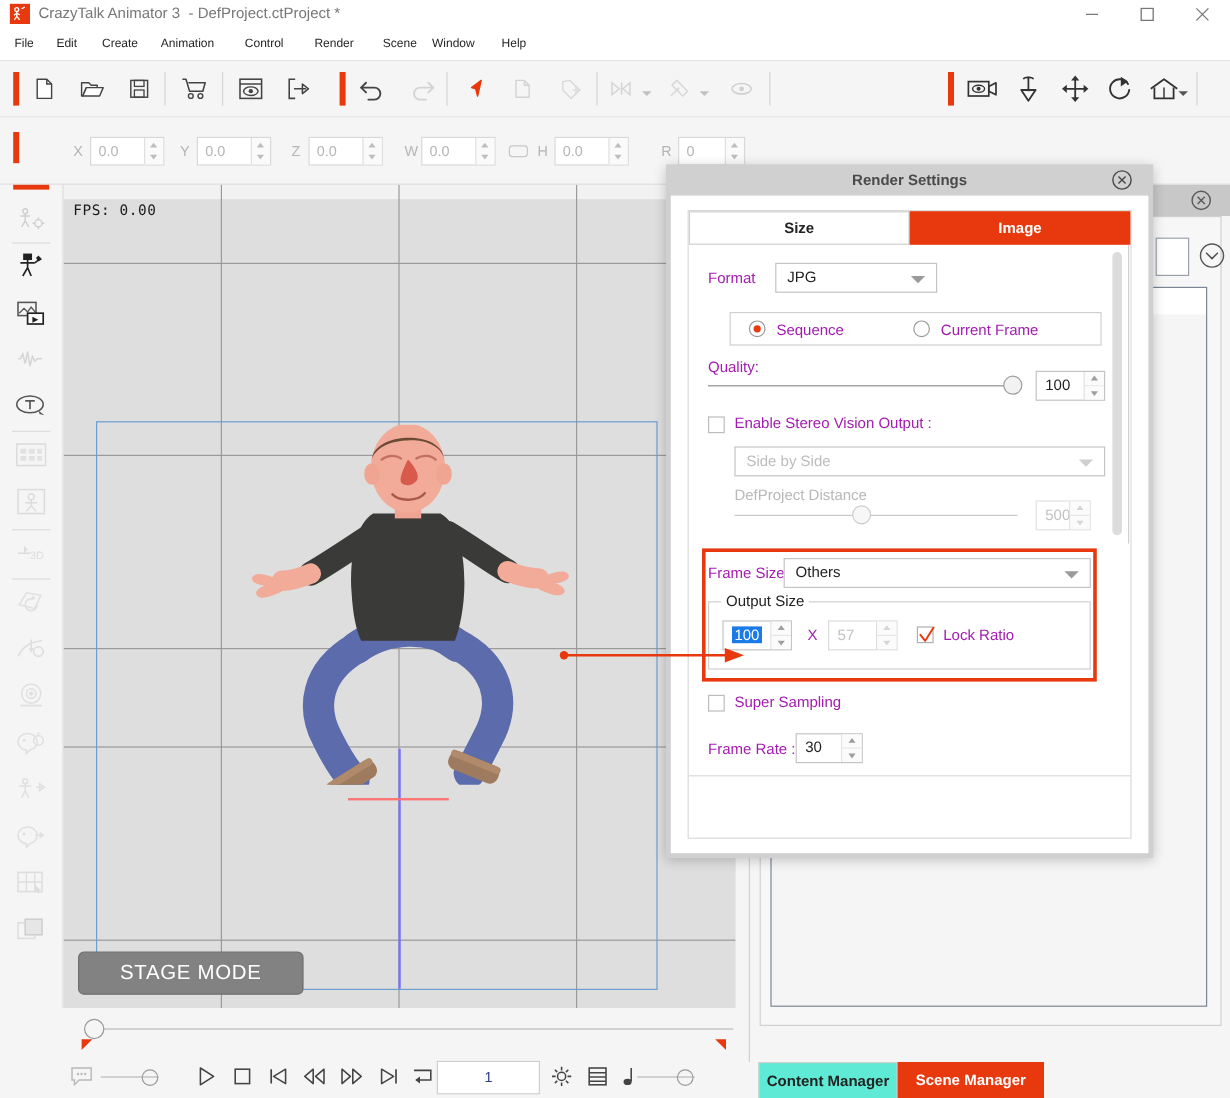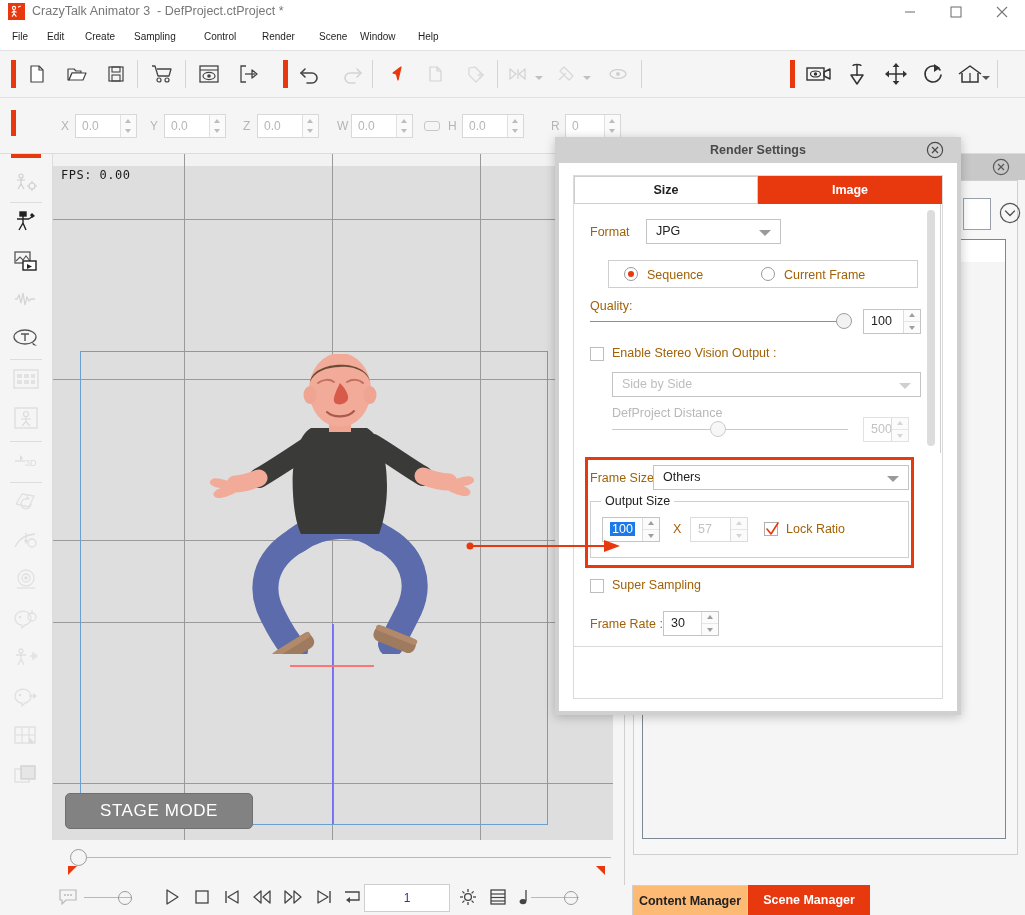--- a/index.html
+++ b/index.html
@@ -73,41 +73,41 @@
   .rpanel{position:absolute;left:624px;top:154px;width:401px;height:731px;background:#f5f5f5;border-left:1px solid #d0d0d0;}
   .rpanel-head{position:absolute;left:0;top:0;width:401px;height:26px;background:#c8c8c8;}
   .rpanel-close{position:absolute;right:16px;top:4px;width:18px;height:18px;}
   .rpanel-body{position:absolute;left:8px;top:26px;width:385px;height:675px;background:#f7f7f7;border:1px solid #d0d0d0;box-sizing:border-box;}
   .rp-field{position:absolute;left:329px;top:17px;width:26px;height:30px;border:1px solid #9aa0aa;background:#fff;}
   .rp-chev{position:absolute;left:364px;top:20px;width:24px;height:24px;}
   .rp-list{position:absolute;left:8px;top:58px;width:364px;height:600px;background:#f5f5f5;border:1px solid #7b8794;box-sizing:border-box;}
   .rp-listtop{position:absolute;left:0;top:0;width:100%;height:22px;background:#ffffff;}
   .rpanel-tabs{position:absolute;left:624px;top:885px;width:401px;height:30px;background:#f5f5f5;}
   .rtab{position:absolute;top:0;height:30px;display:flex;align-items:center;justify-content:center;font-size:12.5px;font-weight:bold;}
-  .rtab-content{left:8px;width:116px;background:#fdba74;color:#222;border:1px solid #d0d0d0;border-bottom:none;box-sizing:border-box;}
+  .rtab-content{left:8px;width:116px;background:#5eead4;color:#222;border:1px solid #d0d0d0;border-bottom:none;box-sizing:border-box;}
   .rtab-scene{left:124px;width:122px;background:#e8380d;color:#fff;}
 
   
   .dlg{position:absolute;left:555px;top:137px;width:406px;height:578px;background:#d0d0d0;box-shadow:0 2px 10px rgba(0,0,0,.22);}
   .dlg-title{position:absolute;left:0;top:0;width:406px;height:26px;display:flex;align-items:center;justify-content:center;font-size:12.5px;font-weight:bold;color:#4a4a4a;}
   .dlg-close{position:absolute;right:17px;top:4px;width:18px;height:18px;}
   .dlg-body{position:absolute;left:4px;top:26px;width:398px;height:548px;background:#fff;}
   .dlg-inner{position:absolute;left:14px;top:12px;width:370px;height:524px;border:1px solid #dadada;box-sizing:border-box;background:#fff;}
 
   .tabs{position:absolute;left:0;top:0;width:368px;height:28px;}
   .tab{position:absolute;top:0;height:28px;display:flex;align-items:center;justify-content:center;font-size:12.5px;font-weight:bold;box-sizing:border-box;}
   .tab-video{left:0;width:184px;background:#fff;color:#222;border:1px solid #cfcfcf;}
   .tab-image{left:184px;width:184px;background:#e8380d;color:#fff;}
 
   .scrollarea{position:absolute;left:0;top:28px;width:368px;height:249px;overflow:hidden;}
   .sbar{position:absolute;left:353px;top:34px;width:8px;height:236px;}
   .sthumb{position:absolute;left:0;top:0;width:8px;height:236px;background:#dcdcdc;border-radius:4px;}
   .sline{position:absolute;left:366px;top:28px;width:1px;height:249px;background:#cfcfcf;}
 
-  .lbl{position:absolute;font-size:12.5px;color:#a16207;white-space:nowrap;}
+  .lbl{position:absolute;font-size:12.5px;color:#a21caf;white-space:nowrap;}
   .lbl-dim{color:#b8b8b8;}
 
   .combo{position:absolute;height:25px;border:1px solid #c4c4c4;background:#fff;box-sizing:border-box;}
   .combo .cv{position:absolute;left:9px;top:4px;font-size:12.5px;color:#222;}
   .combo .cv.dim{color:#bdbdbd;}
   .combo .arr{position:absolute;right:9px;top:10px;width:0;height:0;border-left:6px solid transparent;border-right:6px solid transparent;border-top:6px solid #9a9a9a;}
   .combo .arr.dim{border-top-color:#cfcfcf;}
 
   .radiogroup{position:absolute;border:1px solid #cfcfcf;box-sizing:border-box;background:#fff;}
   .radio{position:absolute;width:14px;height:14px;border:1.4px solid #9a9a9a;border-radius:50%;box-sizing:border-box;background:#fff;}
@@ -177,21 +177,21 @@
           <line x1="1" y1="1" x2="11" y2="11" stroke="#777" stroke-width="1.1"></line>
           <line x1="11" y1="1" x2="1" y2="11" stroke="#777" stroke-width="1.1"></line>
         </svg>
     </div>
   </div>
 
   <div class="menubar">
     <div class="menu-item" style="left:7px">File</div>
     <div class="menu-item" style="left:42px">Edit</div>
     <div class="menu-item" style="left:80px">Create</div>
-    <div class="menu-item" style="left:129px">Sampling</div>
+    <div class="menu-item" style="left:129px">Animation</div>
     <div class="menu-item" style="left:199px">Control</div>
     <div class="menu-item" style="left:257px">Render</div>
     <div class="menu-item" style="left:314px">Scene</div>
     <div class="menu-item" style="left:355px">Window</div>
     <div class="menu-item" style="left:413px">Help</div>
   </div>
 
   <div class="toolbar1">
     <div class="redbar" style="left:11px"></div>
 

